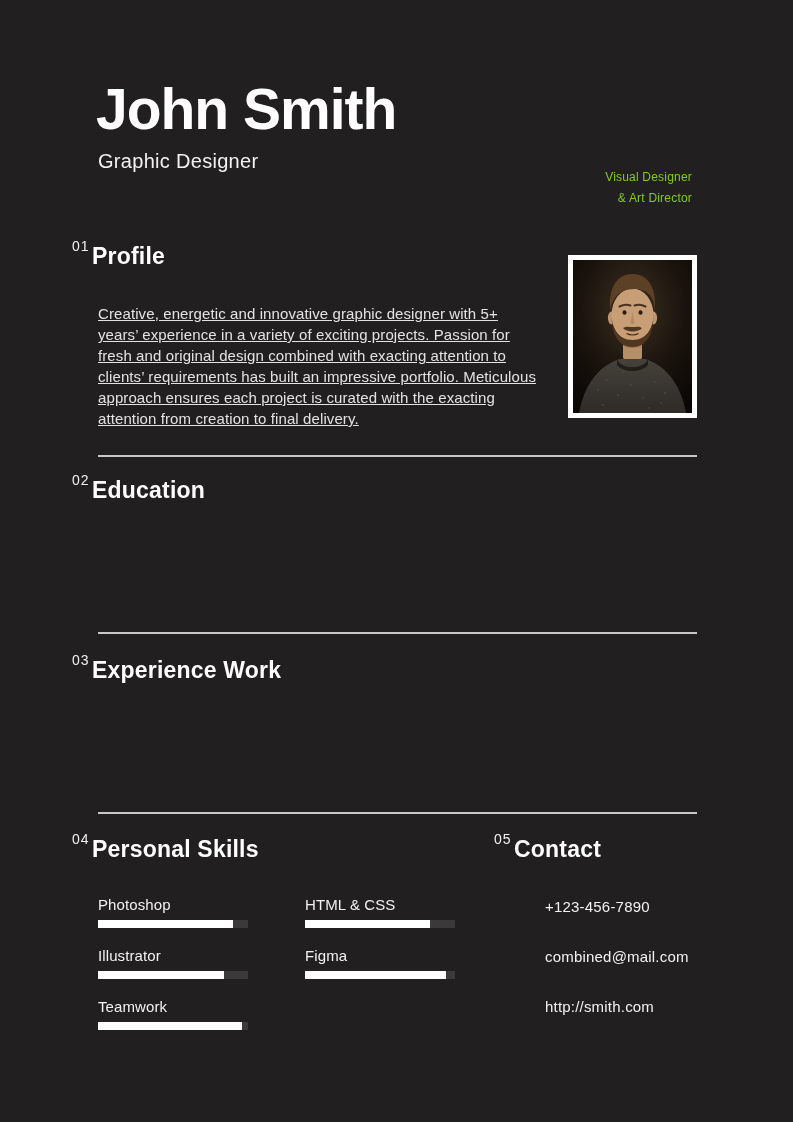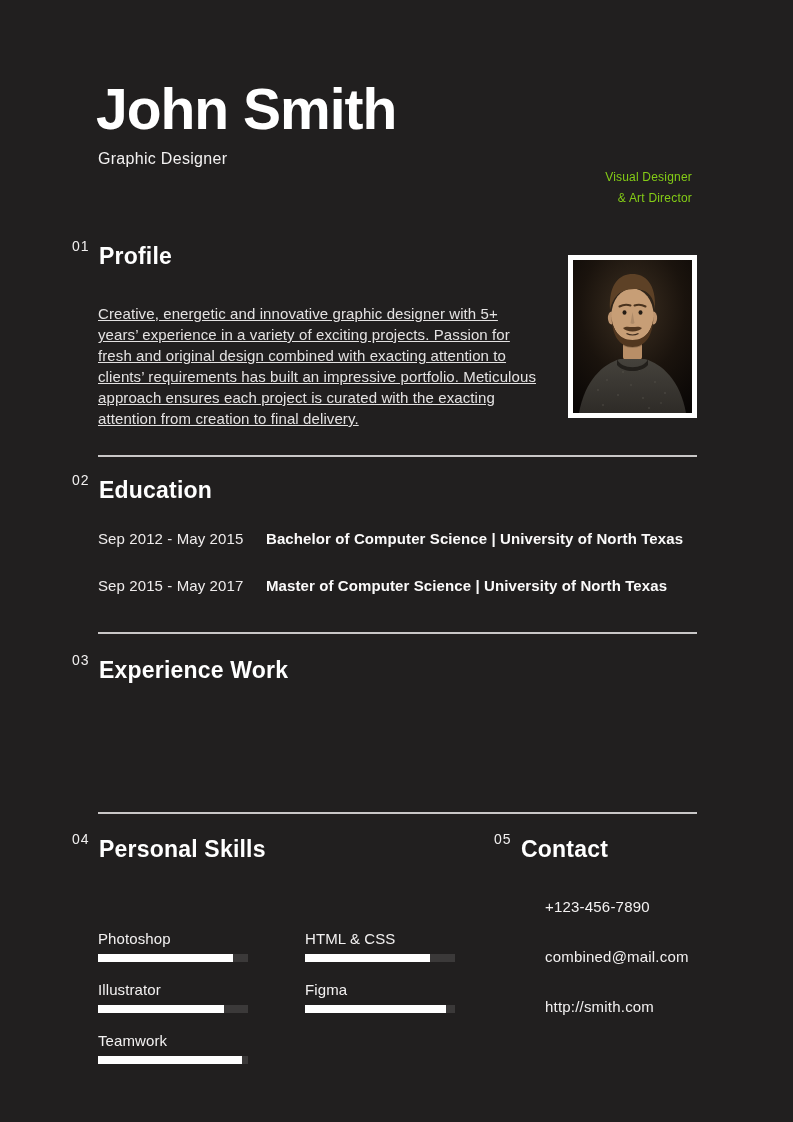--- a/index.html
+++ b/index.html
@@ -23,31 +23,31 @@
     margin:0 auto;
   }
   
   .name{
     position:absolute;left:96px;top:80px;
     font-size:57px;font-weight:700;line-height:1.04;
     letter-spacing:-1px;margin:0;color:var(--text);
   }
   .job-title{
     position:absolute;left:98px;top:150px;
-    font-size:16px;font-weight:400;letter-spacing:.3px;
+    font-size:20px;font-weight:400;letter-spacing:.3px;
     color:#f3f1f1;
   }
   .tagline{
     position:absolute;right:101px;top:167px;
     text-align:right;font-size:12px;line-height:21px;
     color:#84cc16;letter-spacing:.2px;
   }
   
   .sec-head{
-    position:absolute;display:flex;align-items:flex-start;gap:7px;
+    position:absolute;display:flex;align-items:flex-start;
   }
   .sec-num{
     font-size:14px;font-weight:400;letter-spacing:1px;
     margin-top:-5px;color:#f2f0f0;width:20px;flex:none;
   }
   .sec-head h2{
     margin:0;font-size:23px;font-weight:700;line-height:1.15;
     letter-spacing:.2px;color:var(--text);white-space:nowrap;
   }
   .head-profile{left:72px;top:243px;}
@@ -86,21 +86,21 @@
   .trow-date{
     flex:none;width:168px;font-size:15px;font-weight:400;
     color:#efecec;letter-spacing:.1px;
   }
   .trow-desc{
     font-size:15px;font-weight:700;color:#fbfafa;
     letter-spacing:.1px;white-space:nowrap;
   }
   
   .skills-grid{
-    position:absolute;left:98px;top:930px;
+    position:absolute;left:98px;top:896px;
     display:grid;grid-template-columns:150px 150px;
     column-gap:57px;row-gap:19px;
   }
   .skill-label{
     display:block;font-size:15px;line-height:18px;
     color:#f3f1f1;margin-bottom:6px;letter-spacing:.1px;
   }
   .skill-track{width:150px;height:8px;background:var(--bar-track);}
   .skill-fill{height:100%;background:var(--bar-fill);}
   
@@ -184,30 +184,20 @@
       <path d="M59.5 52 L57.5 63 q2 2 4 0 Z" fill="#000" opacity="0.12"></path>
     </svg>
   </div>
 
   <div class="divider divider-1"></div>
 
   <div class="sec-head head-education">
     <span class="sec-num">02</span>
     <h2>Education</h2>
   </div>
-  <div class="timeline edu-list">
-      <div class="trow">
-    <span class="trow-date">Sep 2012 - May 2015</span>
-    <span class="trow-desc">Bachelor of Computer Science | University of North Texas</span>
-  </div>
-      <div class="trow">
-    <span class="trow-date">Sep 2015 - May 2017</span>
-    <span class="trow-desc">Master of Computer Science | University of North Texas</span>
-  </div>
-    </div>
 
   <div class="divider divider-2"></div>
 
   <div class="sec-head head-experience">
     <span class="sec-num">03</span>
     <h2>Experience Work</h2>
   </div>
 
   <div class="divider divider-3"></div>
 

